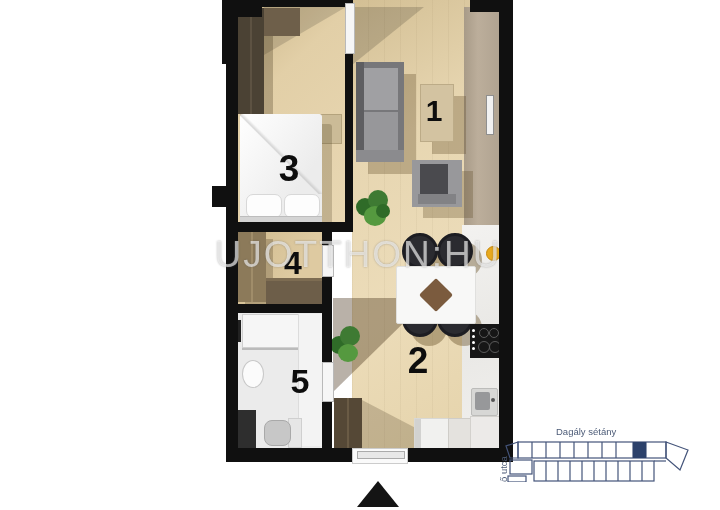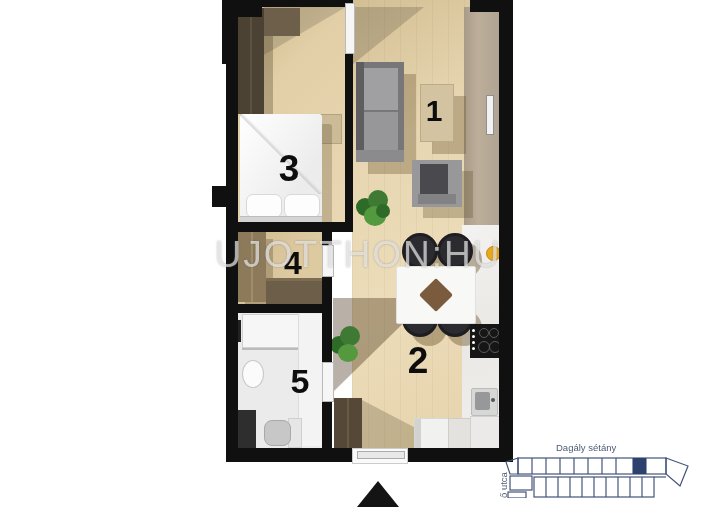--- a/index.html
+++ b/index.html
@@ -168,21 +168,21 @@
     <div class="abs room-label" style="left:398px;top:342px;width:40px;font-size:37px;">2</div>
     <div class="abs room-label" style="left:269px;top:150px;width:40px;font-size:37px;">3</div>
     <div class="abs room-label" style="left:273px;top:247px;width:40px;font-size:32px;">4</div>
     <div class="abs room-label" style="left:280px;top:364px;width:40px;font-size:34px;">5</div>
 
     <div class="abs watermark" style="left:200px;top:234px;width:316px;">UJOTTHON:HU</div>
   </div>
 
   <div class="abs tri" style="left:357px;top:481px;"></div>
 
-  <div class="abs mini" style="left:498px;top:440px;width:220px;height:58px;">
+  <div class="abs mini" style="left:498px;top:424px;width:220px;height:58px;">
     <div class="abs mini-street-top" style="left:58px;top:2px;">Dagály sétány</div>
     <div class="abs mini-street-left" style="left:0px;top:16px;height:42px;">ő utca</div>
     <svg width="220" height="58" viewBox="0 0 220 58">
       <g fill="none" stroke="#44547a" stroke-width="1.2">
 
         <rect x="20" y="18" width="148" height="16"></rect>
         <line x1="34" y1="18" x2="34" y2="34"></line>
         <line x1="48" y1="18" x2="48" y2="34"></line>
         <line x1="62" y1="18" x2="62" y2="34"></line>
         <line x1="76" y1="18" x2="76" y2="34"></line>

